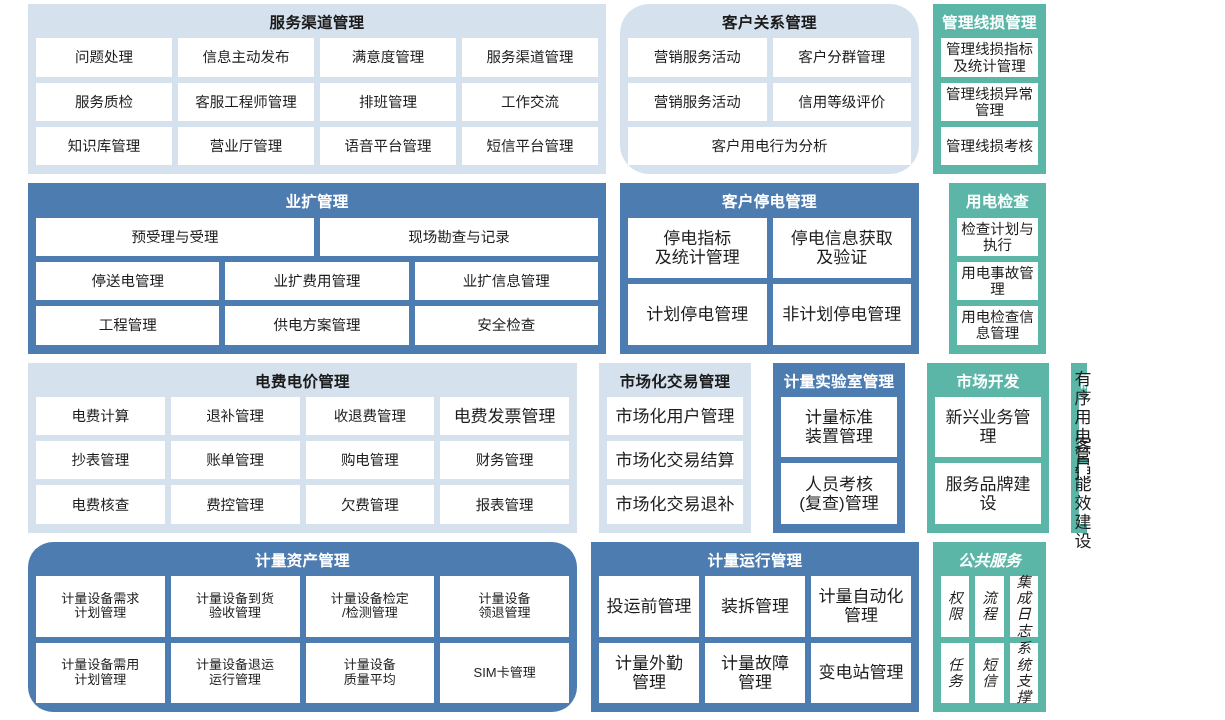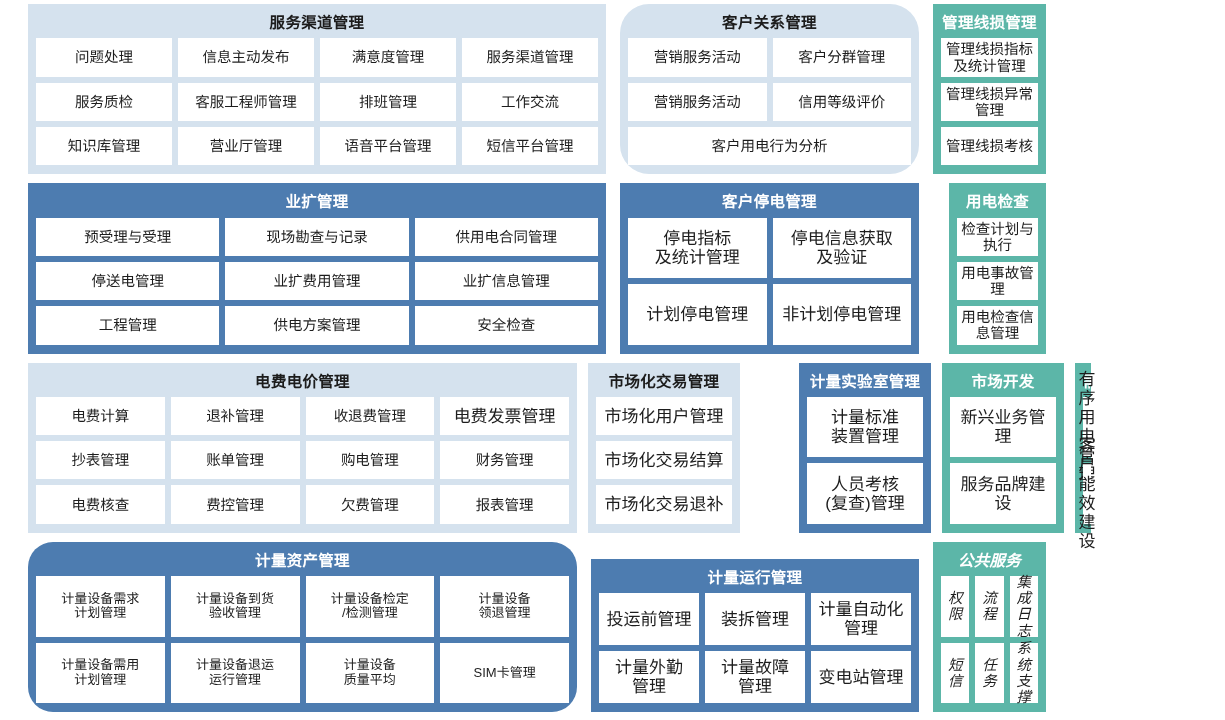--- a/index.html
+++ b/index.html
@@ -93,30 +93,30 @@
   .r1 .p-service   { flex: 0 0 578px; }
   .r1 .p-crm       { flex: 0 0 299px; border-radius: 29px; }
   .r1 .p-lineloss  { flex: 1 1 auto; }
 
   
   .r2 .p-expand    { flex: 0 0 578px; }
   .r2 .p-outage    { flex: 0 0 299px; }
   .r2 .p-inspect   { flex: 1 1 auto; margin-left: 16px; }
 
   
-  .r3 { gap: 11px; }
+  .r3 { gap: 22px; }
   .r3 .p-fee       { flex: 0 0 549px; }
   .r3 .p-market    { flex: 0 0 152px; }
-  .r3 .p-lab       { flex: 0 0 132px; margin-left: 48px; }
+  .r3 .p-lab       { flex: 0 0 132px; }
   .r3 .p-dev       { flex: 0 0 122px; }
   .r3 .p-demand    { flex: 1 1 auto; }
 
   
   .r4 .p-asset     { flex: 0 0 549px; border-radius: 25px; }
-  .r4 .p-run       { flex: 0 0 328px; margin-top: 17px; }
+  .r4 .p-run       { flex: 0 0 328px; }
   .r4 .p-public    { flex: 1 1 auto; font-style: italic; }
 </style>
 </head>
 <body>
 
 <div id="board">
 
   <div class="row r1">
 
     <div class="panel lightblue p-service">
@@ -178,21 +178,20 @@
   </div>
 
   <div class="row r2">
 
     <div class="panel blue p-expand">
       <div class="panel-title">业扩管理</div>
       <div class="grid">
         <div class="grid-row">
           <div class="cell">预受理与受理</div>
           <div class="cell">现场勘查与记录</div>
-          <div class="cell">供用电合同管理</div>
         </div>
         <div class="grid-row">
           <div class="cell">停送电管理</div>
           <div class="cell">业扩费用管理</div>
           <div class="cell">业扩信息管理</div>
         </div>
         <div class="grid-row">
           <div class="cell">工程管理</div>
           <div class="cell">供电方案管理</div>
           <div class="cell">安全检查</div>
@@ -362,22 +361,22 @@
 
     <div class="panel teal p-public">
       <div class="panel-title">公共服务</div>
       <div class="grid">
         <div class="grid-row">
           <div class="cell">权限</div>
           <div class="cell">流程</div>
           <div class="cell">集成日志</div>
         </div>
         <div class="grid-row">
+          <div class="cell">任务</div>
           <div class="cell">短信</div>
-          <div class="cell">任务</div>
           <div class="cell">系统支撑</div>
         </div>
       </div>
     </div>
 
   </div>
 
 </div>
 
 </body></html>

